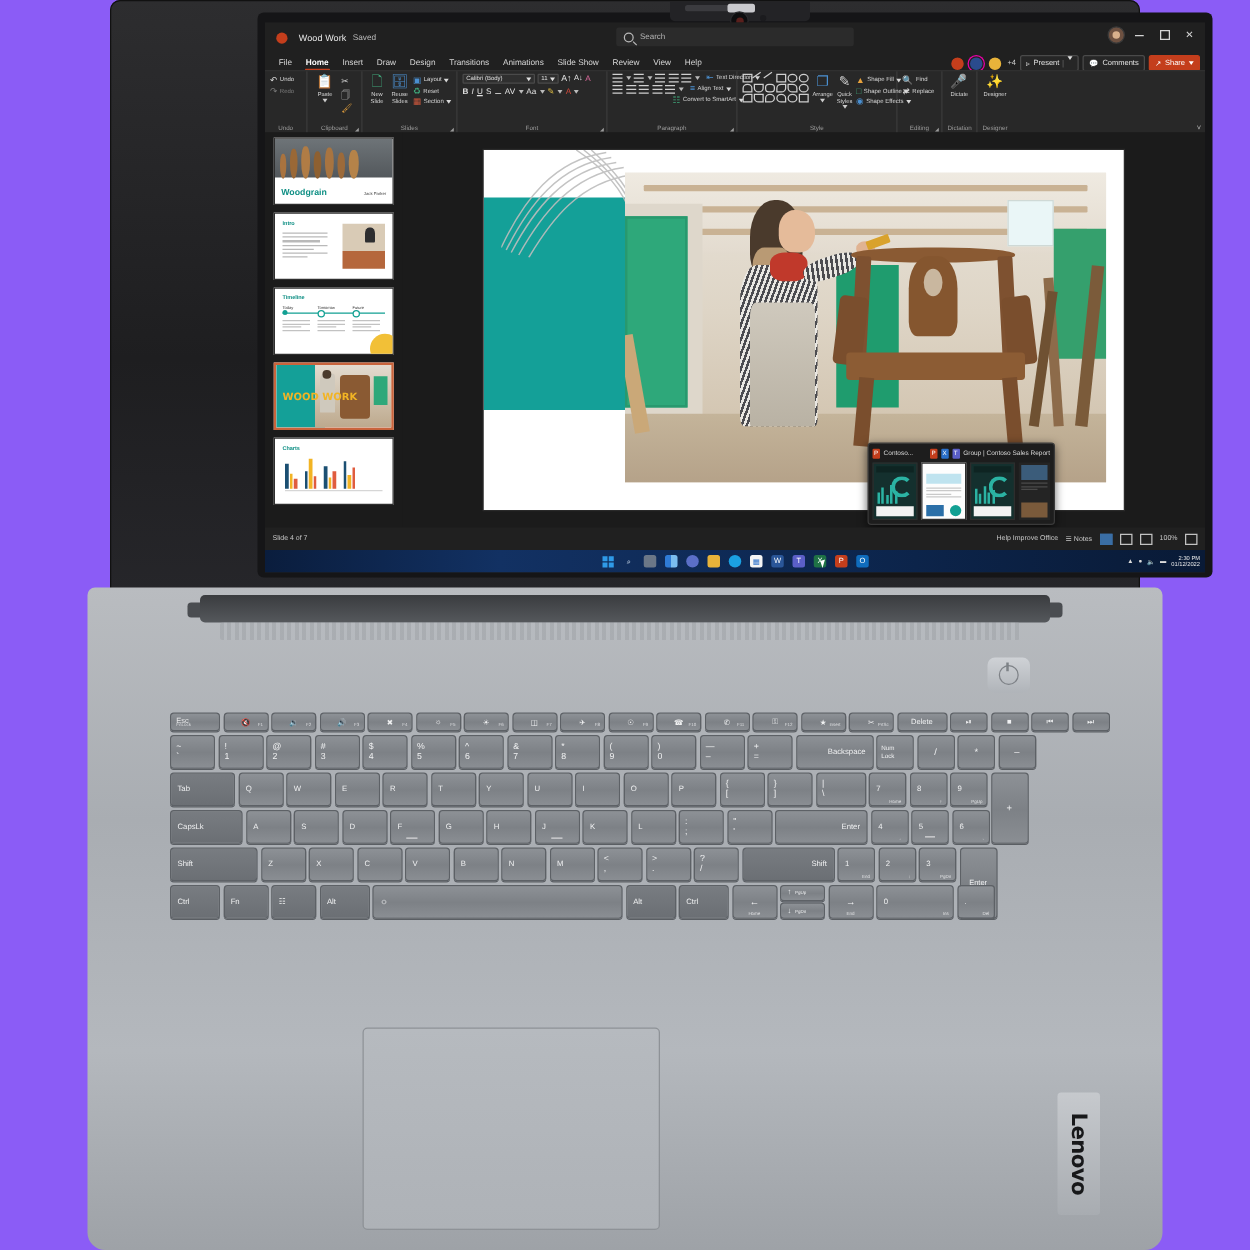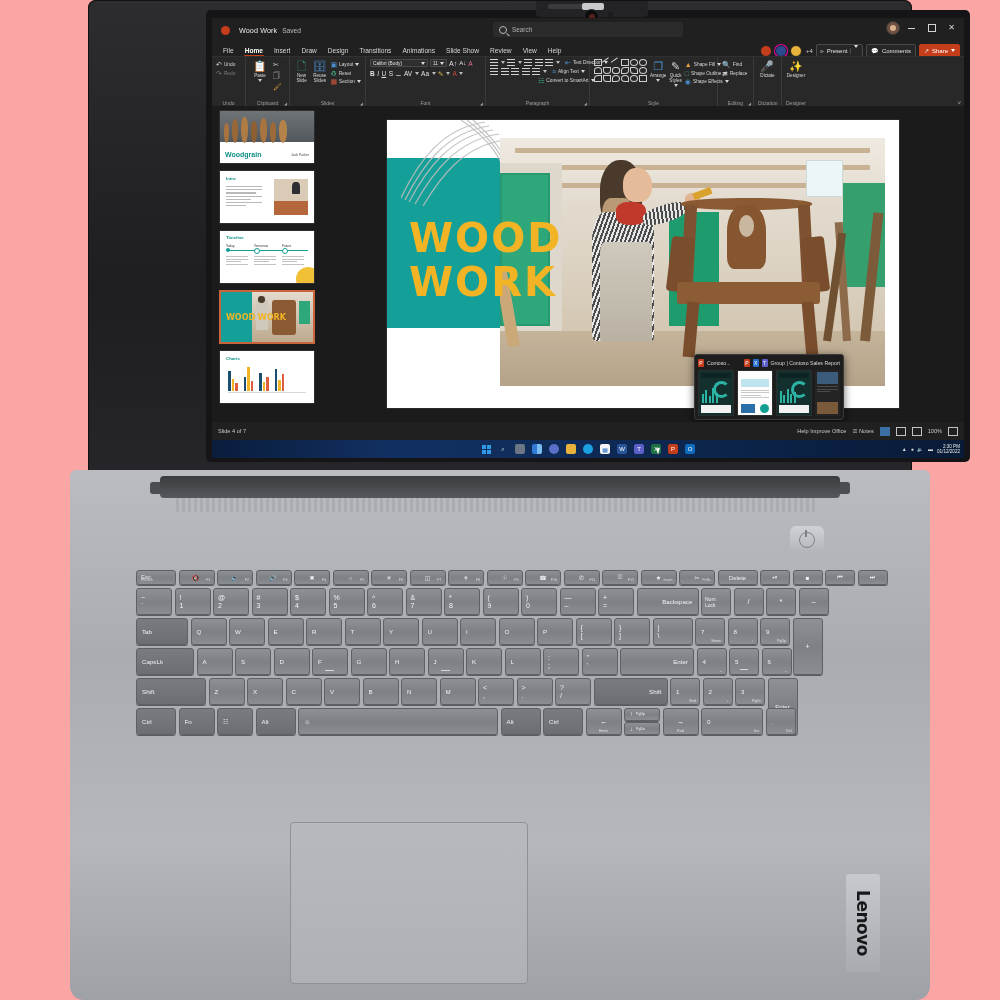--- a/index.html
+++ b/index.html
@@ -1,17 +1,17 @@
 <!DOCTYPE html>
 <html><head>
 <meta charset="utf-8">
 <style>
   html,body{margin:0;padding:0;background:#ffffff;}
   body{width:1000px;height:1000px;overflow:hidden;font-family:"Liberation Sans",sans-serif;}
-  #root{position:relative;width:1000px;height:1000px;background:#fca5a5;}
+  #root{position:relative;width:1000px;height:1000px;background:#8b5cf6;}
 
   
   .laptop-lid{
     position:absolute;left:88px;top:0px;width:824px;height:478px;
     background:linear-gradient(180deg,#2d2d2f 0%,#1e1e20 60%,#26262a 100%);
     border-radius:8px 8px 3px 3px;
     box-shadow:0 0 0 1px #111 inset;
   }
   .lid-bezel{
     position:absolute;left:118px;top:10px;width:764px;height:452px;
@@ -716,24 +716,20 @@
                   <div class="ch-back-r"></div>
                 <div class="ch-splat"></div>
                   <div class="ch-splat2"></div>
                 <div class="ch-arm-l"></div>
                   <div class="ch-arm-r"></div>
                 <div class="ch-seat"></div>
                   <div class="ch-leg-l"></div>
                   <div class="ch-leg-r"></div>
               </div>
 
-              <div class="wood-title">
-                <div>WOOD</div>
-                <div>WORK</div>
-              </div>
             </div>
 
             <div class="tb-preview">
               <div class="tbp-head">
                 <span class="tbp-ic">P</span>
                 <span class="tbp-lbl">Contoso...</span>
                 <span style="width:10px"></span>
                 <span class="tbp-ic">P</span>
                 <span class="tbp-ic b">X</span>
                 <span class="tbp-ic p">T</span>

